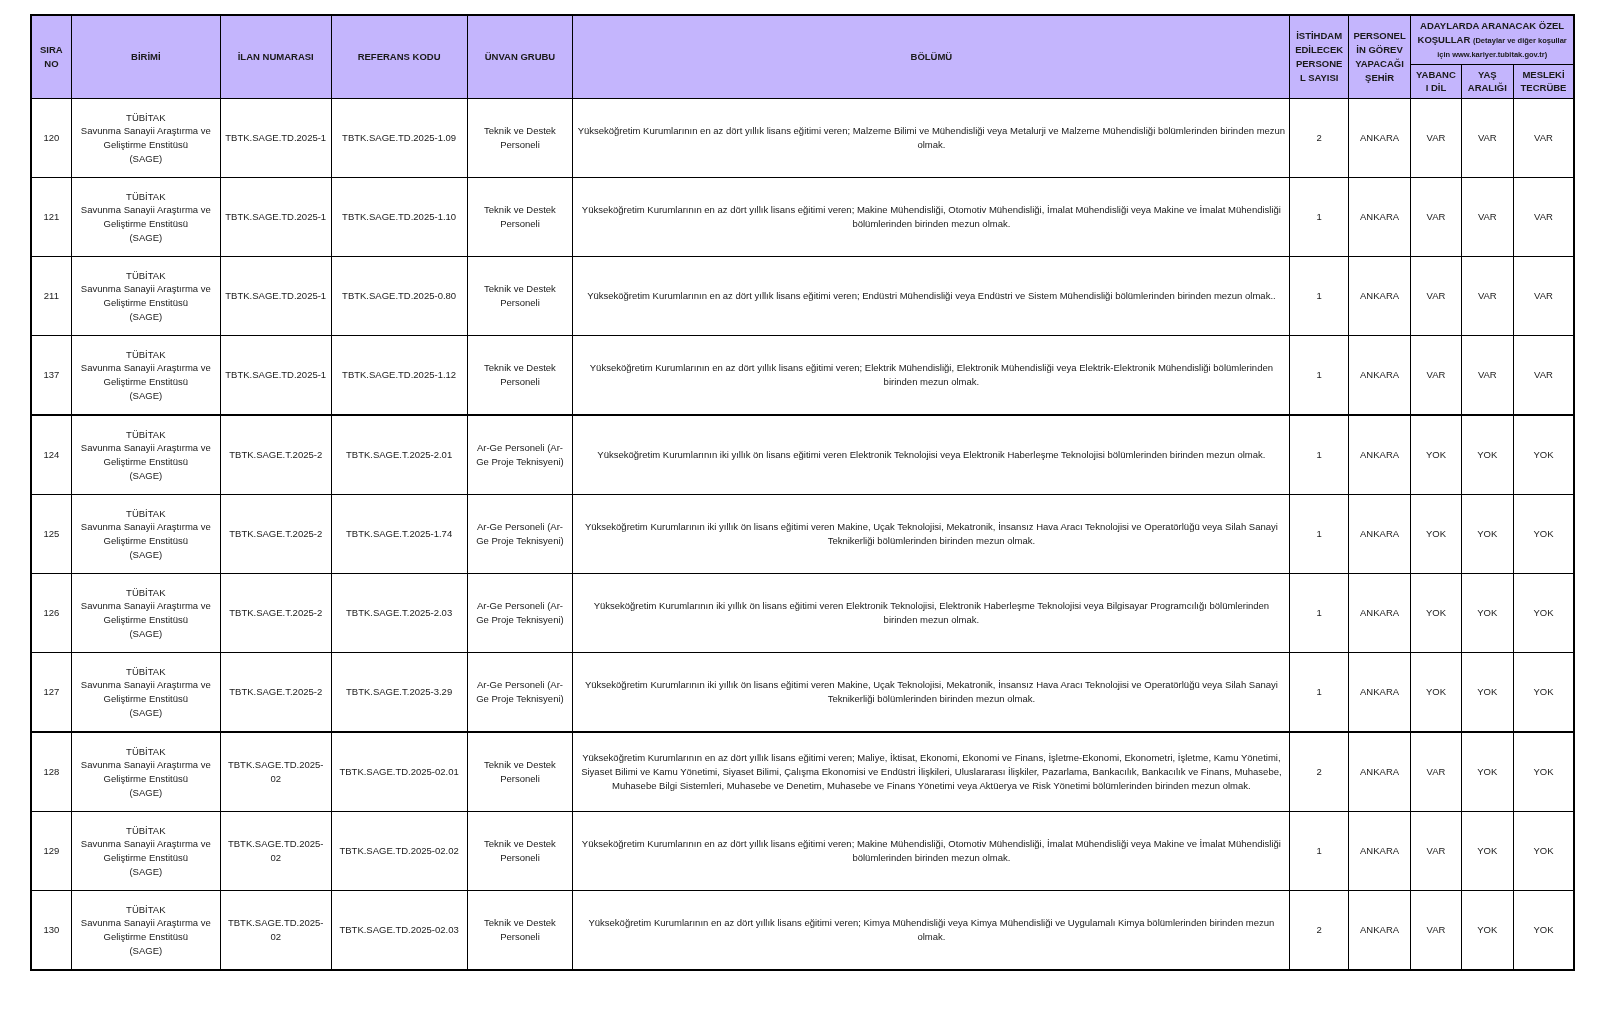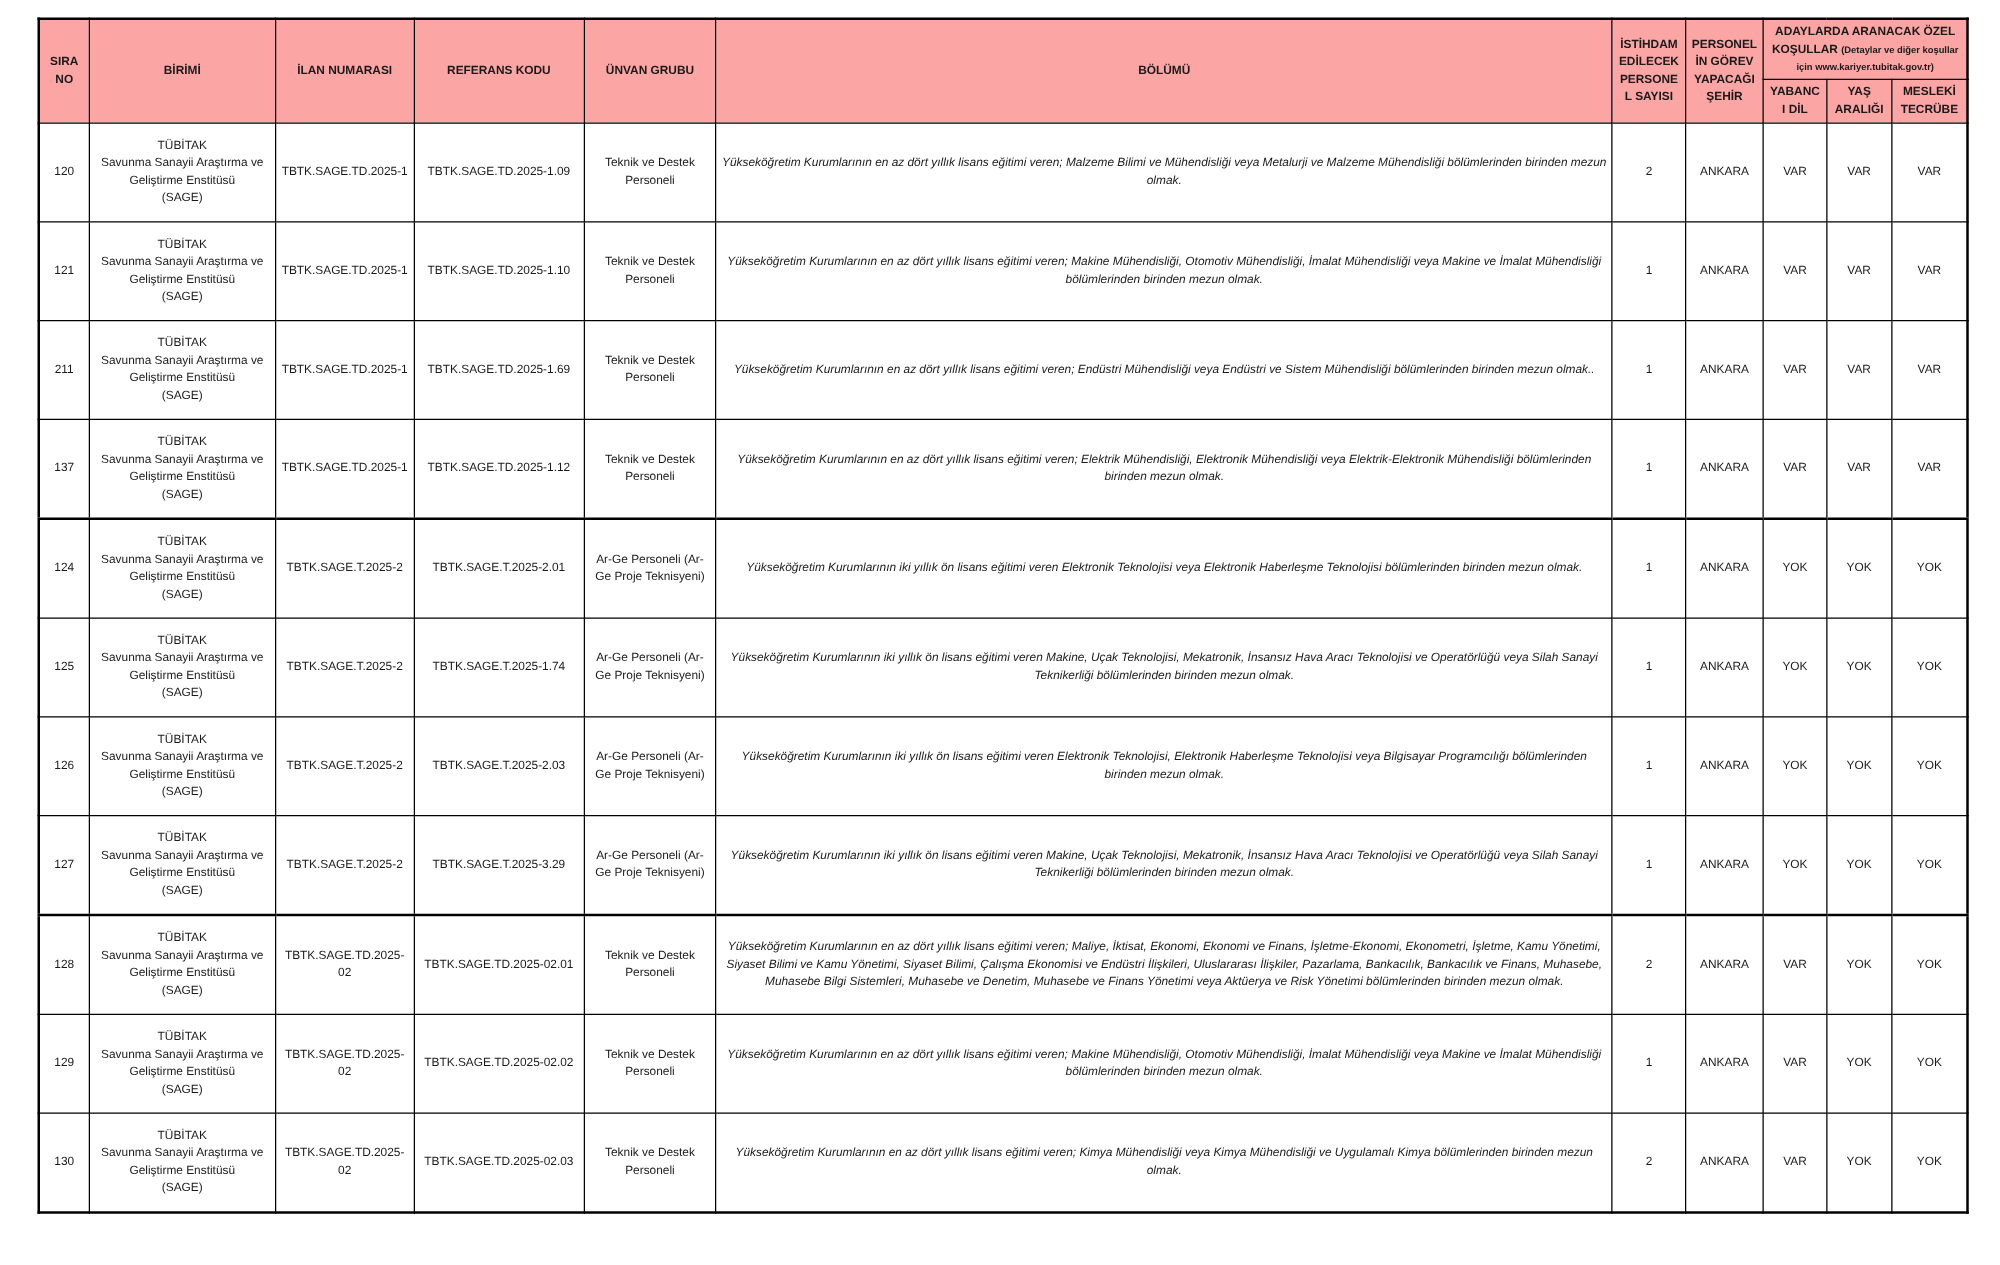--- a/index.html
+++ b/index.html
@@ -24,32 +24,32 @@
   table.jobs th, table.jobs td{
     border:1px solid #000;
     text-align:center;
     vertical-align:middle;
     padding:3px 4px;
     font-size:9.5px;
     line-height:1.45;
     word-wrap:break-word;
   }
   table.jobs th{
-    background:#fca5a5;
+    background:#c4b5fd;
     font-weight:bold;
     font-size:9.5px;
   }
   th.special-head{border-bottom:1px solid #000;}
   th .small-note{
     font-weight:bold;
     font-size:7.5px;
   }
   tbody tr{min-height:74px;}
   tbody td{height:72px;}
-  td.col-bolum{ text-align:center; padding:3px 8px;font-style:italic;}
+  td.col-bolum{ text-align:center; padding:3px 8px;}
   td.col-birim{ white-space:pre-line; }
   tr.group-end td{border-bottom:2px solid #000;}
   thead th{border-bottom:1.5px solid #000;}
   
   col.c-sira{width:40px;}
   col.c-birim{width:148px;}
   col.c-ilan{width:110px;}
   col.c-ref{width:135px;}
   col.c-unvan{width:105px;}
   col.c-bolum{width:712px;}
@@ -128,21 +128,21 @@
       <td>VAR</td>
       <td>VAR</td>
       <td>VAR</td>
     </tr>
         <tr>
       <td>211</td>
       <td class="col-birim">TÜBİTAK
 Savunma Sanayii Araştırma ve Geliştirme Enstitüsü
 (SAGE)</td>
       <td>TBTK.SAGE.TD.2025-1</td>
-      <td>TBTK.SAGE.TD.2025-1.69</td>
+      <td>TBTK.SAGE.TD.2025-0.80</td>
       <td>Teknik ve Destek Personeli</td>
       <td class="col-bolum">Yükseköğretim Kurumlarının en az dört yıllık lisans eğitimi veren; Endüstri Mühendisliği veya Endüstri ve Sistem Mühendisliği bölümlerinden birinden mezun olmak..</td>
       <td>1</td>
       <td>ANKARA</td>
       <td>VAR</td>
       <td>VAR</td>
       <td>VAR</td>
     </tr>
         <tr class="group-end">
       <td>137</td>

